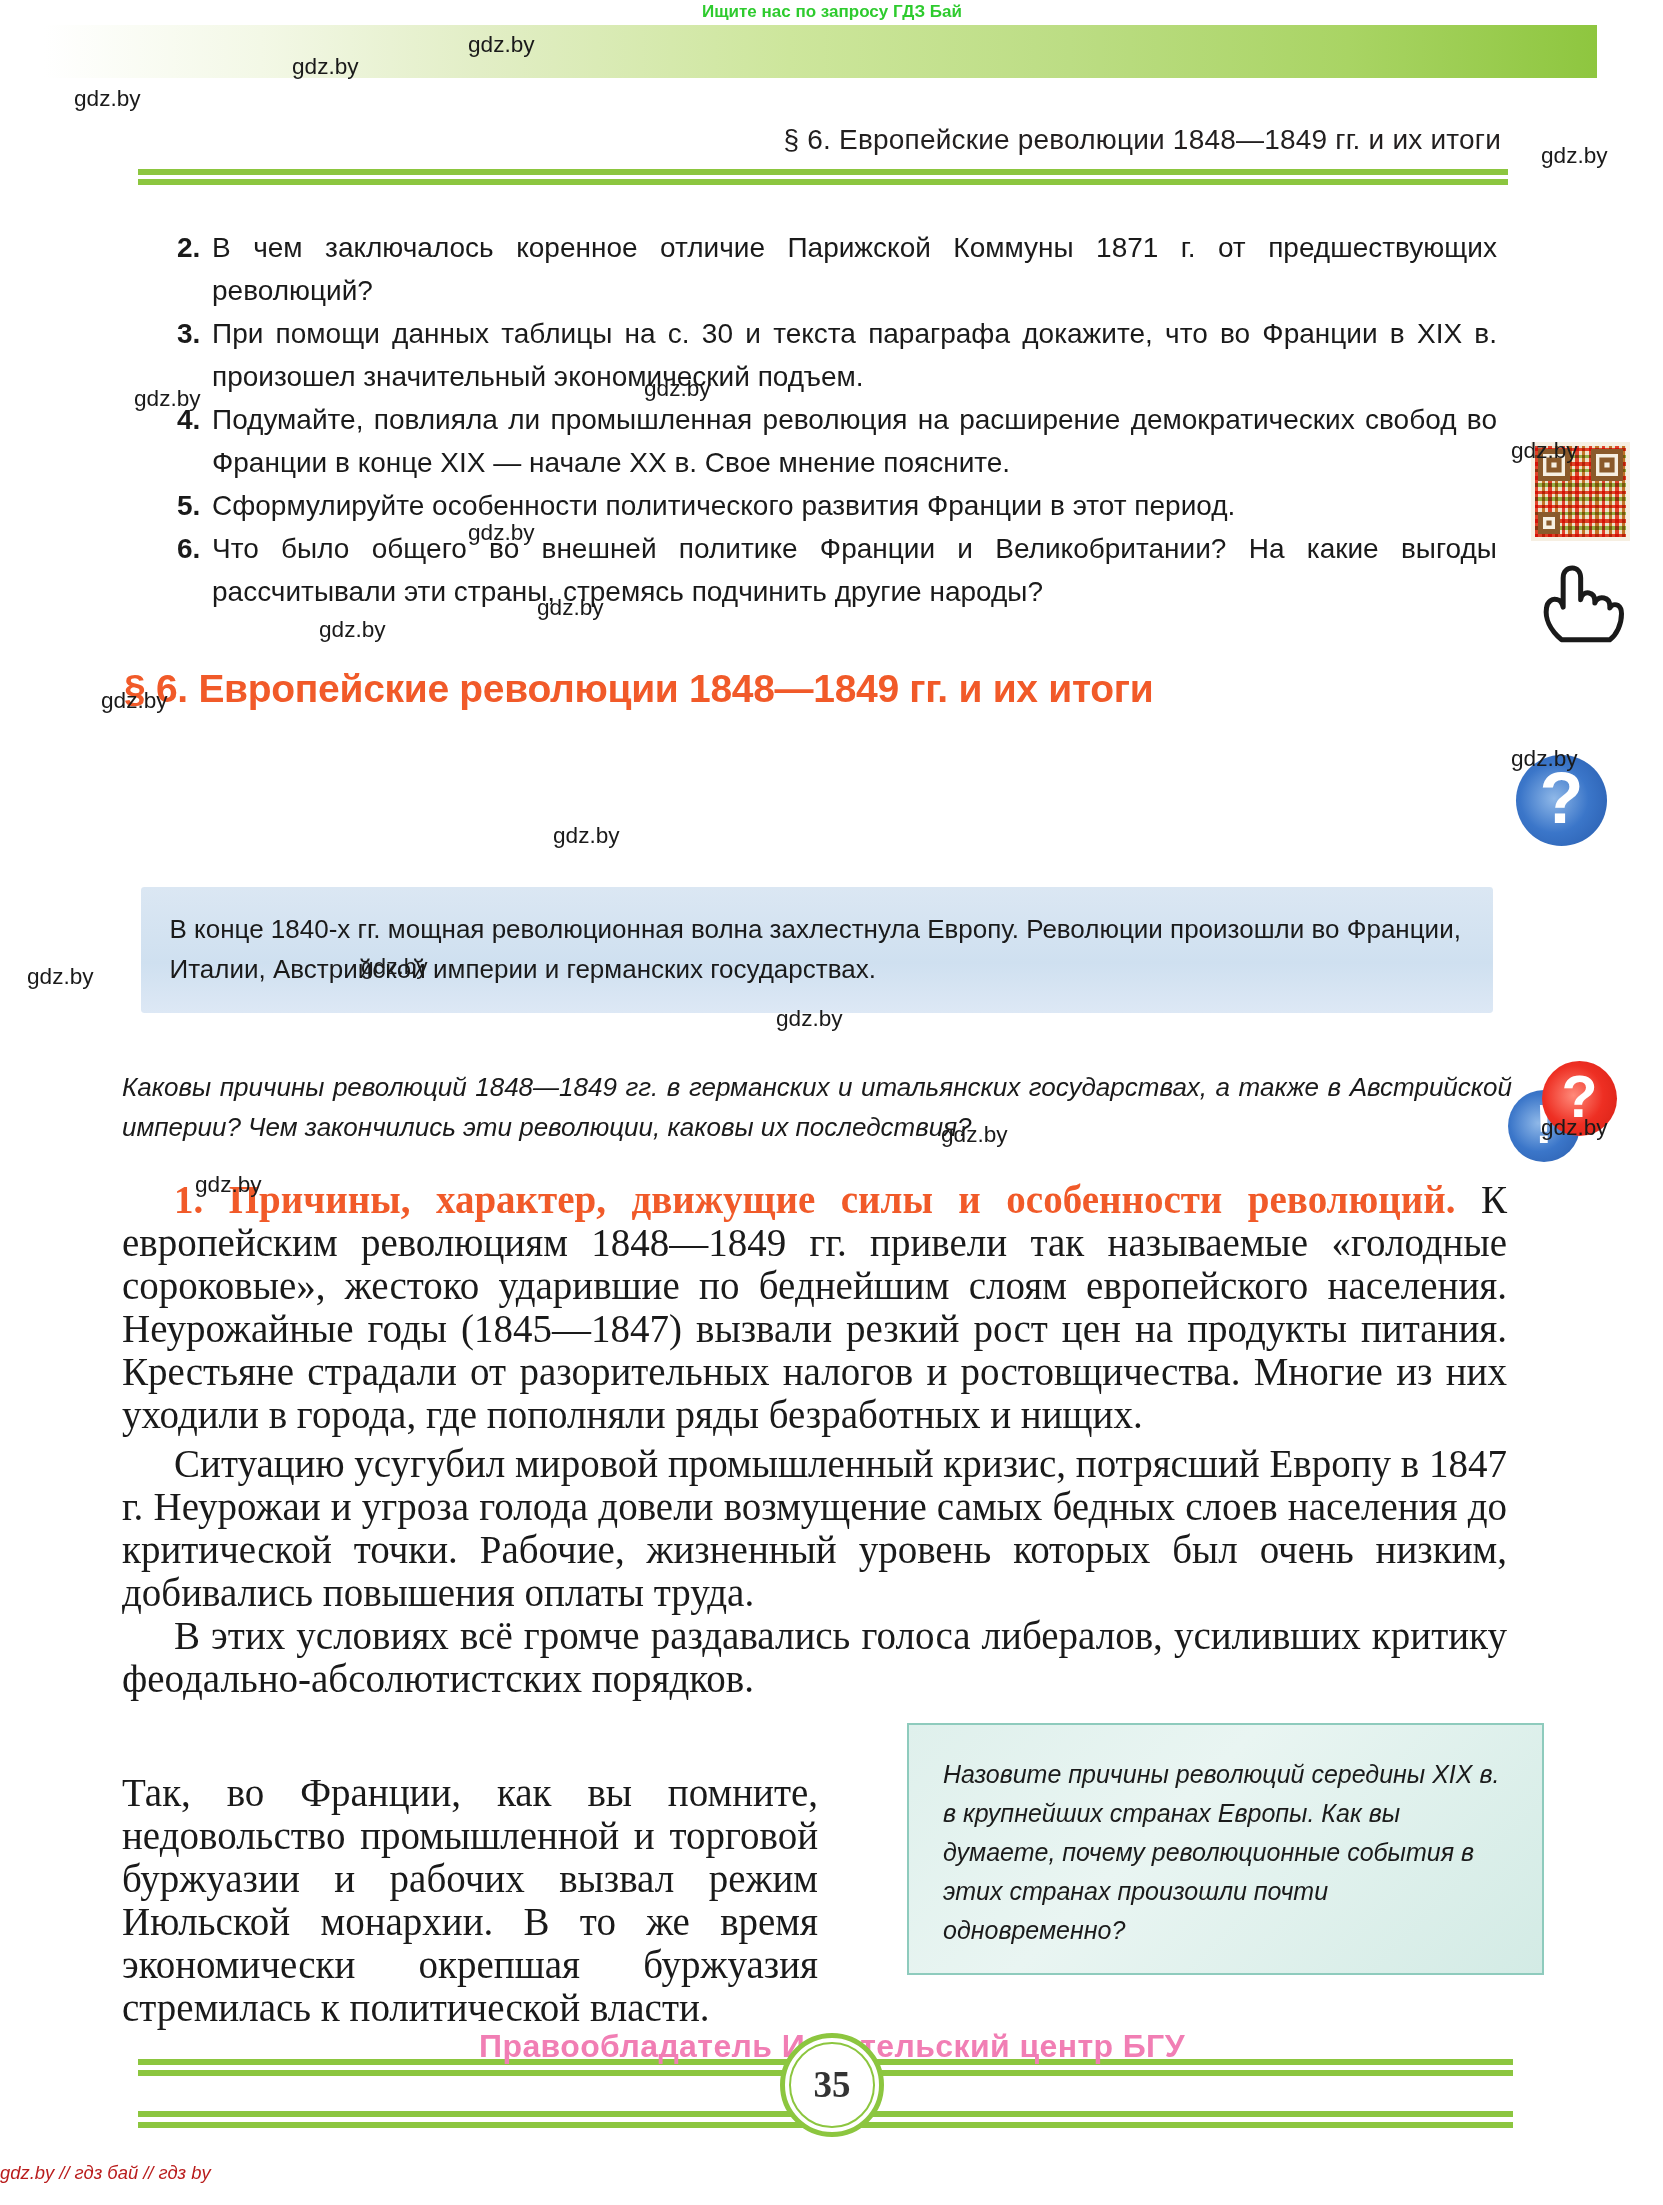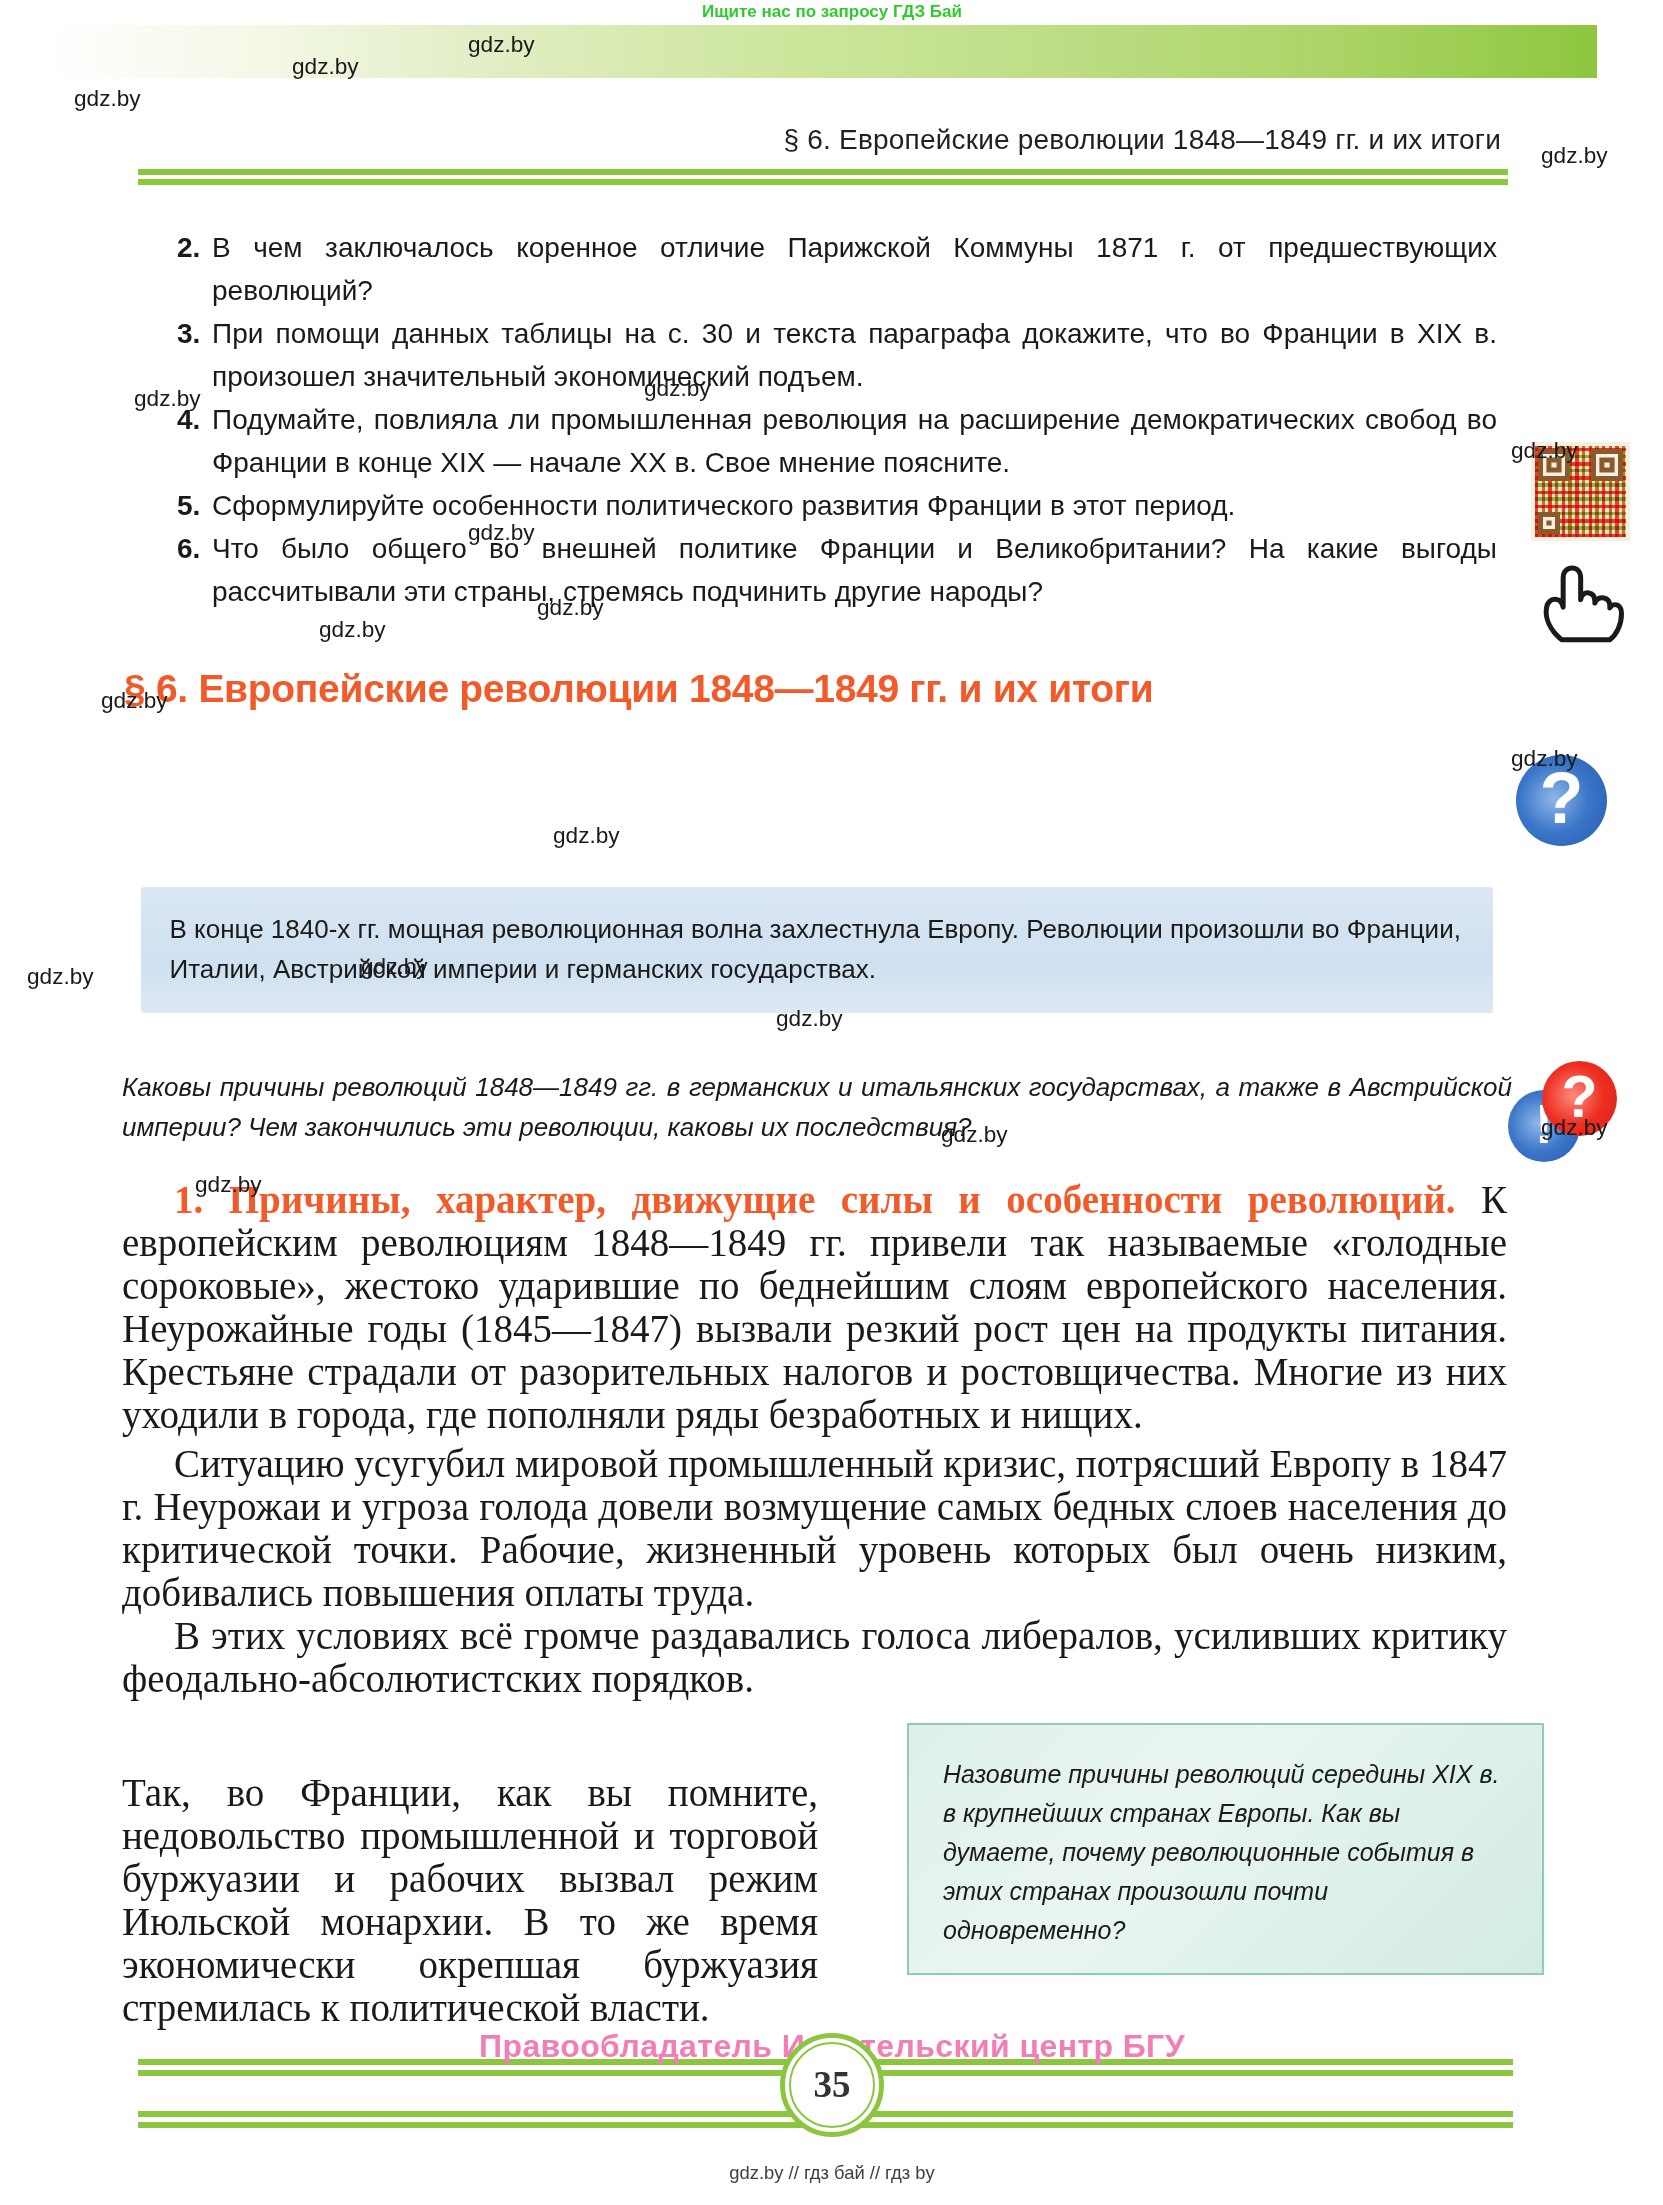--- a/index.html
+++ b/index.html
@@ -255,23 +255,24 @@
     top: 2028px; left: 0; width: 100%;
     text-align: center;
     color: #f17eb4;
     font-size: 32px;
     font-weight: bold;
     letter-spacing: 0.4px;
   }
   .bottom-links {
     position: absolute;
     top: 2162px; left: 0; width: 100%;
-    text-align: center;
-    color: #404040;
+    text-align: left;
+    color: #b91c1c;
     font-size: 18.4px;
+    font-style: italic;
   }
 
   
   .wm {
     position: absolute;
     color: #1a1a1a;
     font-size: 20px;
     white-space: nowrap;
     pointer-events: none;
   }

